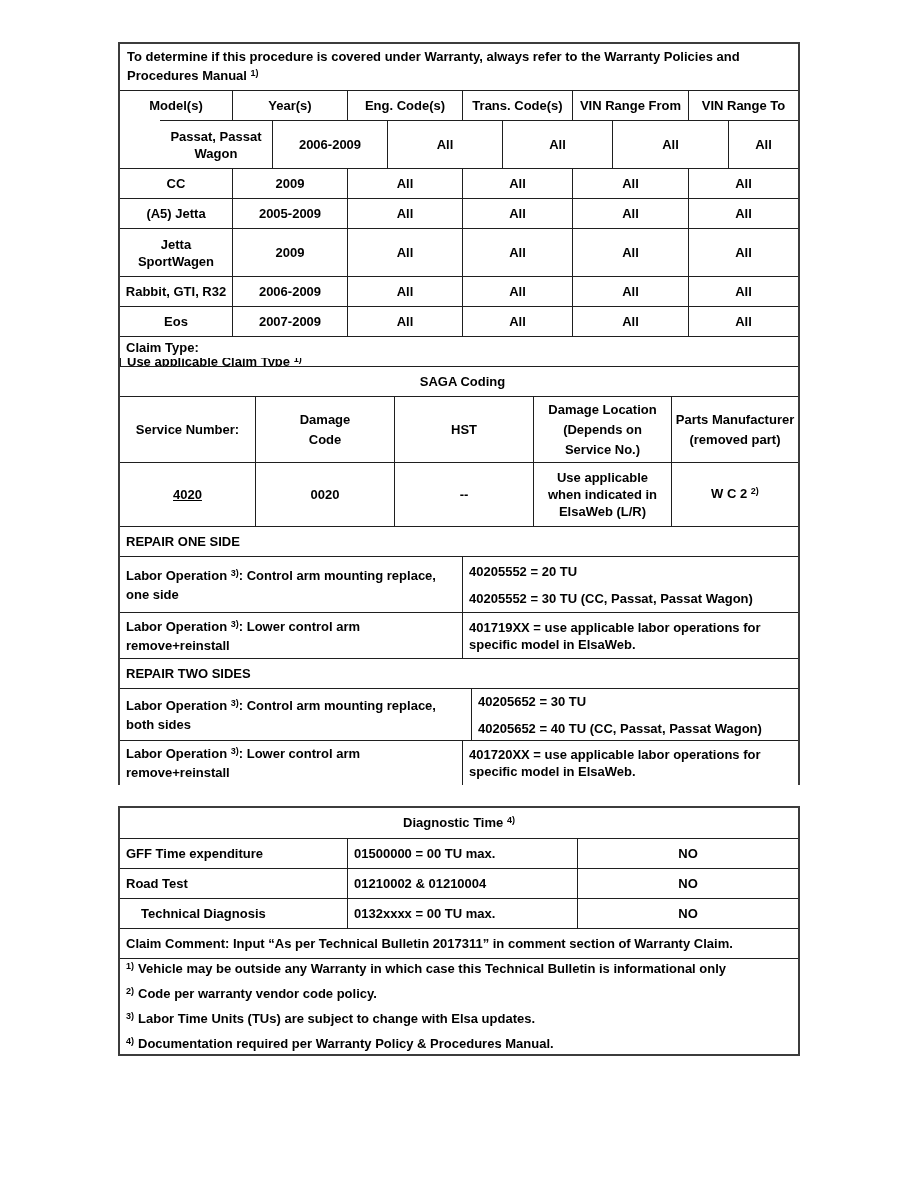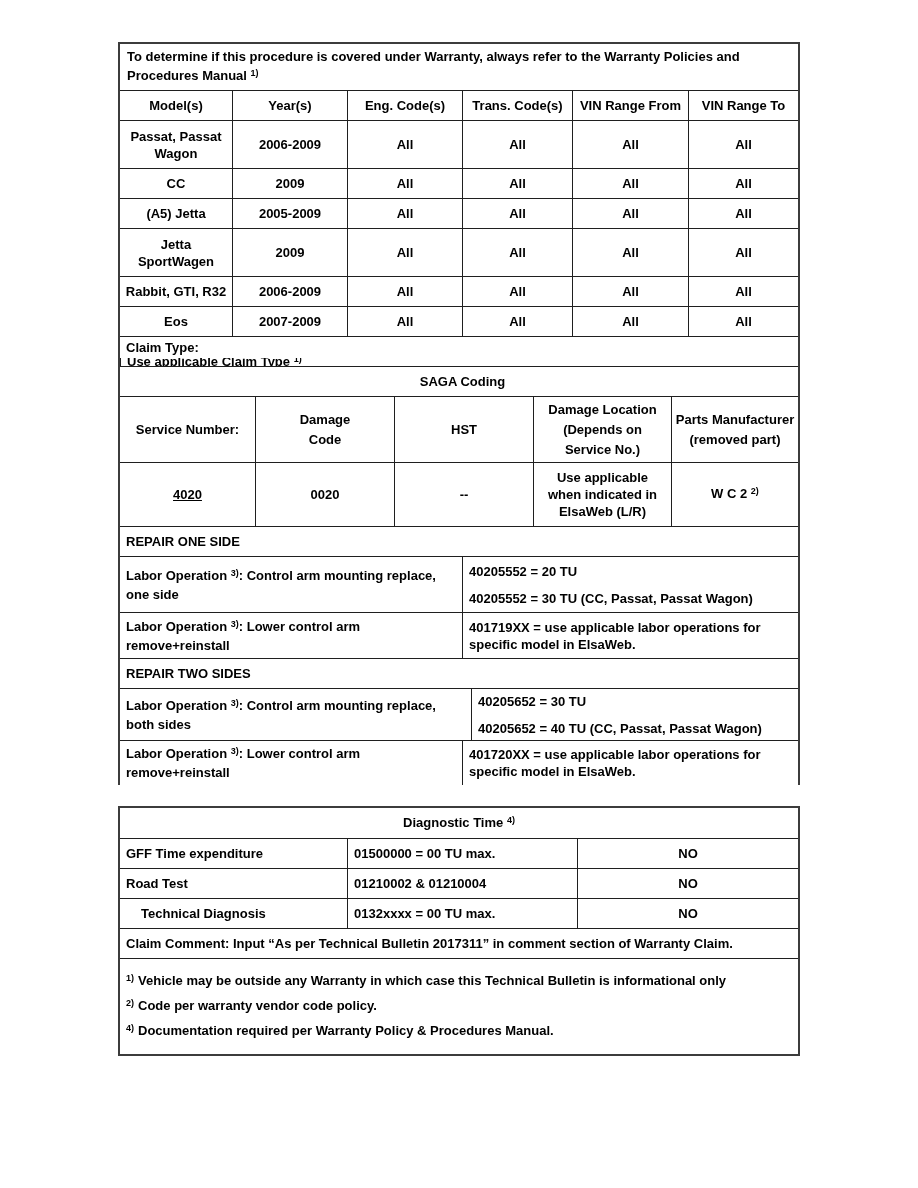--- a/index.html
+++ b/index.html
@@ -48,21 +48,21 @@
 
     <div class="row" style="height:30px;">
       <div class="cell cell--first cc" style="width:112px;">Model(s)</div>
       <div class="cell cc" style="width:115px;">Year(s)</div>
       <div class="cell cc" style="width:115px;">Eng. Code(s)</div>
       <div class="cell cc" style="width:110px;">Trans. Code(s)</div>
       <div class="cell cc" style="width:116px;">VIN Range From</div>
       <div class="cell cc cell--flex1">VIN Range To</div>
     </div>
 
-    <div class="row" style="height:48px;">
+    <div class="row" style="height:48px;margin-left:40px;">
       <div class="cell cell--first cc model-cell" style="width:112px;">Passat, Passat Wagon</div>
       <div class="cell cc" style="width:115px;">2006-2009</div>
       <div class="cell cc" style="width:115px;">All</div>
       <div class="cell cc" style="width:110px;">All</div>
       <div class="cell cc" style="width:116px;">All</div>
       <div class="cell cc cell--flex1">All</div>
     </div>
     <div class="row" style="height:30px;">
       <div class="cell cell--first cc model-cell" style="width:112px;">CC</div>
       <div class="cell cc" style="width:115px;">2009</div>
@@ -215,18 +215,19 @@
       <div class="cell cl" style="width:230px;">0132xxxx = 00 TU max.</div>
       <div class="cell cc cell--flex1">NO</div>
     </div>
     <div class="row" style="height:30px;">
       <div class="cell cell--first cl cell--flex1">Claim Comment: Input “As per Technical Bulletin 2017311” in comment section of Warranty Claim.</div>
     </div>
     <div class="row" style="height:96px;">
       <div class="cell cell--first cl cell--flex1">
         <div class="fn-line"><span class="sup">1)</span><span>Vehicle may be outside any Warranty in which case this Technical Bulletin is informational only</span></div>
         <div class="fn-line"><span class="sup">2)</span><span>Code per warranty vendor code policy.</span></div>
+        <div class="fn-line"><span class="sup">3)</span><span>Labor Time Units (TUs) are subject to change with Elsa updates.</span></div>
         <div class="fn-line"><span class="sup">4)</span><span>Documentation required per Warranty Policy &amp; Procedures Manual.</span></div>
       </div>
     </div>
   </div>
 
 </div>
 
 </body></html>

